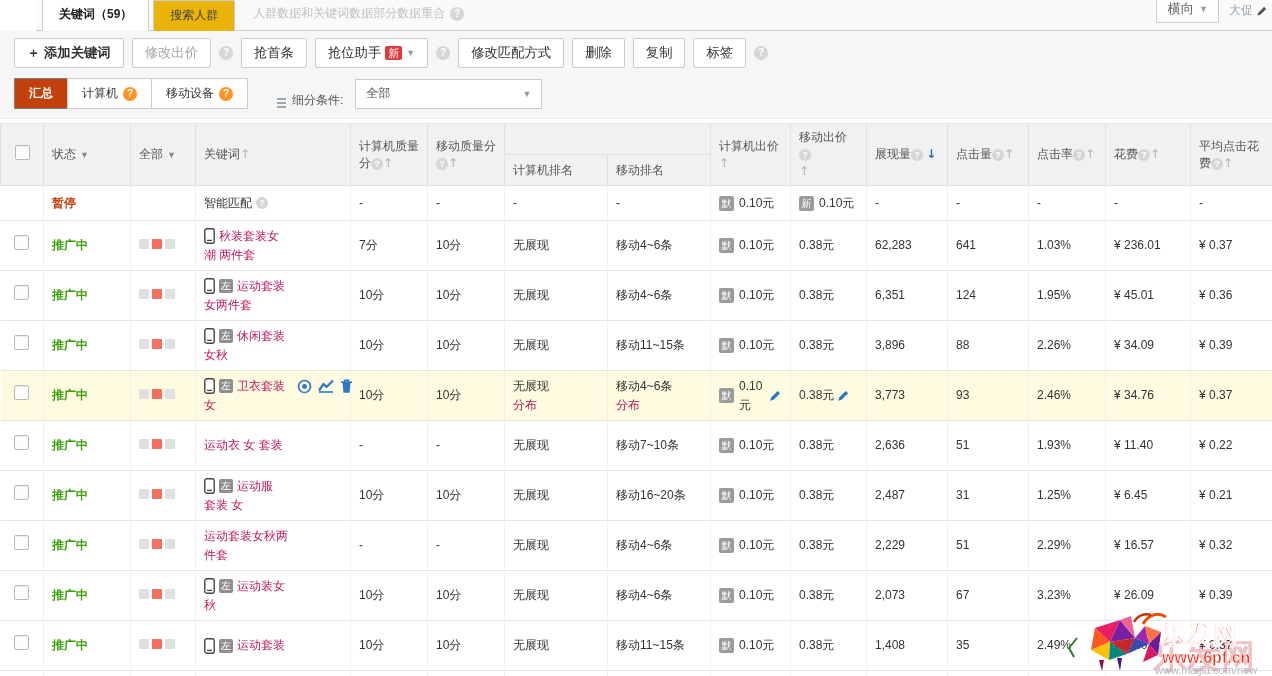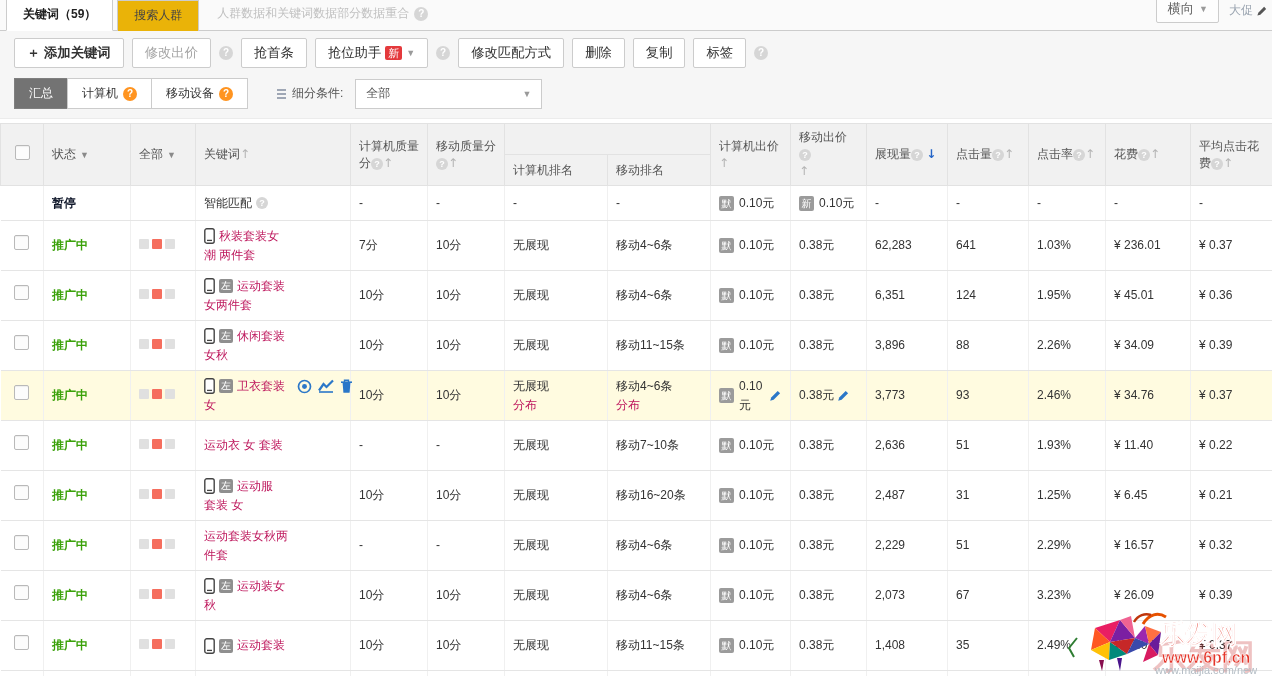--- a/index.html
+++ b/index.html
@@ -1,21 +1,21 @@
 <!DOCTYPE html>
 <html><head>
 <meta charset="utf-8">
 <style>
   html,body{margin:0;padding:0;}
   body{
     width:1272px;height:676px;overflow:hidden;position:relative;
     font-family:"Liberation Sans","DejaVu Sans",sans-serif;font-size:12px;color:#333;background:#fff;
   }
   
-  .tabs-bar{height:30px;background:#fafafa;border-bottom:1px solid #ccc;display:flex;align-items:flex-end;padding-left:6px;position:relative;}
+  .tabs-bar{height:30px;background:#fafafa;border-bottom:1px solid #ccc;display:flex;align-items:flex-end;padding-left:6px;position:relative;margin-left:36px;}
   .tab{padding:6px 16px 7px;border:1px solid #ccc;border-bottom:none;margin-right:4px;background:#eab308;color:#444;position:relative;top:1px;cursor:pointer;}
   .tab.active{background:#fff;font-weight:bold;color:#222;border-bottom:1px solid #fff;}
   .tabs-note{color:#c0c0c0;margin-left:14px;padding-bottom:8px;display:flex;align-items:center;gap:5px;}
   .top-cut{position:absolute;right:4px;top:-6px;display:flex;align-items:center;gap:10px;}
   .layout-btn{background:#fdfdfd;border:1px solid #ccc;border-radius:2px;padding:5px 10px 4px;color:#666;display:flex;align-items:center;gap:5px;}
   .camp{display:flex;align-items:center;gap:3px;color:#9aa4b0;padding-top:4px;}
   
   .grey-block{background:#f6f6f6;border-bottom:1px solid #ececec;}
   .toolbar{display:flex;align-items:center;gap:8px;padding:7px 14px 6px;}
   .btn{background:#fff;border:1px solid #ccc;border-radius:2px;padding:5px 12px;color:#333;display:inline-flex;align-items:center;gap:4px;cursor:pointer;}
@@ -23,32 +23,32 @@
   .btn.disabled{color:#a5a5a5;}
   .plus{font-weight:bold;font-size:13px;}
   .badge-new{background:#e4393c;color:#fff;font-size:11px;line-height:14px;padding:0 3px;border-radius:2px;}
   .caret{color:#9a9a9a;font-size:9px;}
   .help{width:14px;height:14px;border-radius:50%;background:#d6d6d6;color:#fff;font-size:10px;font-weight:bold;text-align:center;line-height:14px;display:inline-block;flex:0 0 auto;}
   .help.sm{width:12px;height:12px;line-height:12px;font-size:9px;}
   .help.orange{background:#ff9420;}
   
   .seg-bar{display:flex;align-items:center;padding:4px 14px 9px;}
   .seg{border:1px solid #ccc;background:#fff;padding:6px 14px;display:inline-flex;gap:5px;align-items:center;margin-right:-1px;cursor:pointer;}
-  .seg.active{background:#737373;color:#fff;border-color:#7f7f7f;font-weight:normal;}
-  .cond{display:flex;align-items:center;gap:6px;margin-left:26px;color:#555;}
+  .seg.active{background:#c2410c;color:#fff;border-color:#7f7f7f;font-weight:bold;}
+  .cond{display:flex;align-items:flex-end;gap:6px;margin-left:26px;color:#555;}
   .select{width:165px;height:28px;border:1px solid #ccc;background:#fff;display:flex;align-items:center;justify-content:space-between;padding:0 10px;margin-left:6px;cursor:pointer;}
   
   table{border-collapse:collapse;table-layout:fixed;width:1272px;margin-top:4px;}
   thead th{background:#f1f1f1;border:1px solid #e2e2e2;font-weight:normal;color:#555;text-align:left;padding:5px 8px;vertical-align:middle;line-height:17px;}
   thead tr.h2 th{height:20px;margin-left:16px;}
   tbody td{border-bottom:1px solid #e5e5e5;border-right:1px solid #f0f0f0;padding:5px 8px;vertical-align:middle;line-height:19px;height:50px;box-sizing:border-box;background:#fff;}
   tr.r-sm td{height:35px;}
   tr.hl td{background:#fffbe0;}
   .st{font-weight:bold;}
-  .st.paused{color:#0f172a;}
+  .st.paused{color:#c2410c;}
   .st.active{color:#3aa109;}
   .cb{width:13px;height:13px;border:1px solid #b9b9b9;border-radius:2px;background:#fcfcfc;display:inline-block;box-shadow:inset 0 1px 1px rgba(0,0,0,.06);}
   .c-cb{text-align:center;}
   .sq{width:10px;height:10px;display:inline-block;margin-right:3px;border-radius:1px;}
   .sq.g{background:#e0e0e0;}
   .sq.r{background:#f56e5e;}
   a.kw{color:#be185d;text-decoration:none;cursor:pointer;}
   .smart{color:#333;}
   .kwl1{display:flex;align-items:center;gap:4px;white-space:nowrap;}
   .kwl2{white-space:nowrap;}

